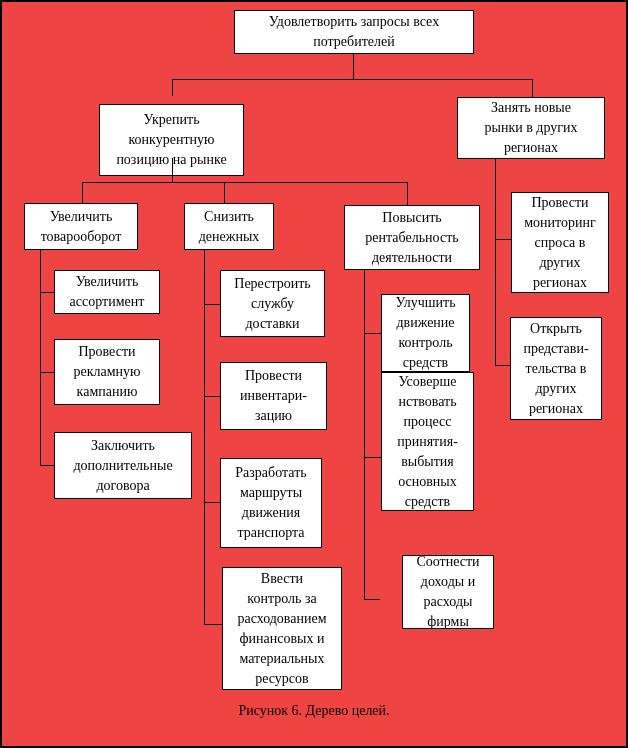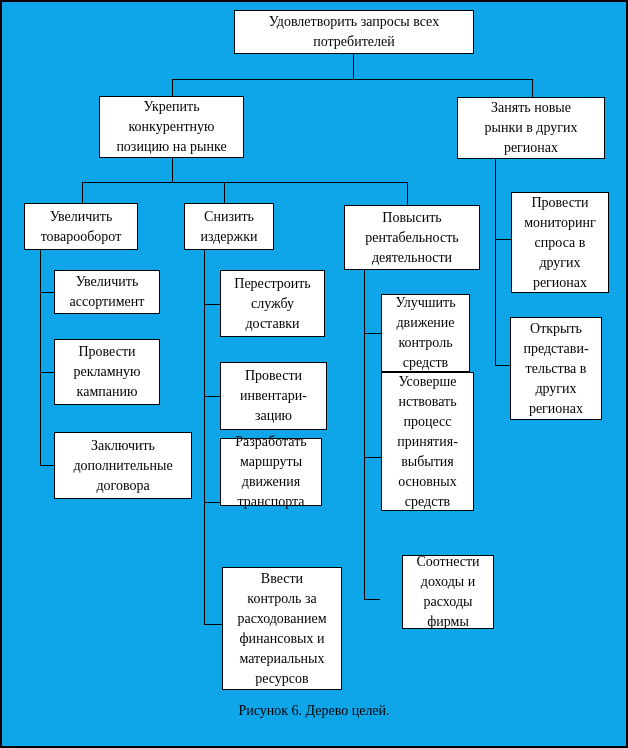--- a/index.html
+++ b/index.html
@@ -1,21 +1,21 @@
 <!DOCTYPE html>
 <html><head>
 <meta charset="utf-8">
 <style>
   html,body{margin:0;padding:0;background:#fff;}
   .page{
     position:relative;
     width:628px;height:748px;
     box-sizing:border-box;
     border:2px solid #000;
-    background:#0ea5e9;
+    background:#ef4444;
     font-family:"Liberation Serif","DejaVu Serif",serif;
     color:#000;
     overflow:hidden;
   }
   .node{
     position:absolute;
     box-sizing:border-box;
     border:1px solid #000;
     background:#fff;
     display:flex;
@@ -37,38 +37,38 @@
 </head>
 <body>
 
 <div class="page">
 
   <div class="node" style="left:232px;top:8px;width:240px;height:44px">
     <span>Удовлетворить запросы всех
 потребителей</span>
   </div>
 
-  <div class="node" style="left:97px;top:94px;width:145px;height:62px">
+  <div class="node" style="left:97px;top:102px;width:145px;height:72px">
     <span>Укрепить
 конкурентную
 позицию на рынке</span>
   </div>
   <div class="node" style="left:455px;top:95px;width:148px;height:62px">
     <span>Занять новые
 рынки в других
 регионах</span>
   </div>
 
   <div class="node" style="left:22px;top:201px;width:114px;height:47px">
     <span>Увеличить
 товарооборот</span>
   </div>
   <div class="node" style="left:182px;top:201px;width:90px;height:47px">
     <span>Снизить
-издержки</span>
+денежных</span>
   </div>
   <div class="node" style="left:342px;top:203px;width:136px;height:65px">
     <span>Повысить
 рентабельность
 деятельности</span>
   </div>
   <div class="node" style="left:509px;top:190px;width:98px;height:101px">
     <span>Провести
 мониторинг
 спроса в
@@ -101,21 +101,21 @@
   <div class="node" style="left:218px;top:268px;width:105px;height:67px">
     <span>Перестроить
 службу
 доставки</span>
   </div>
   <div class="node" style="left:218px;top:360px;width:107px;height:68px">
     <span>Провести
 инвентари-
 зацию</span>
   </div>
-  <div class="node" style="left:218px;top:436px;width:102px;height:68px">
+  <div class="node" style="left:218px;top:456px;width:102px;height:90px">
     <span>Разработать
 маршруты
 движения
 транспорта</span>
   </div>
   <div class="node" style="left:220px;top:565px;width:120px;height:123px">
     <span>Ввести
 контроль за
 расходованием
 финансовых и

